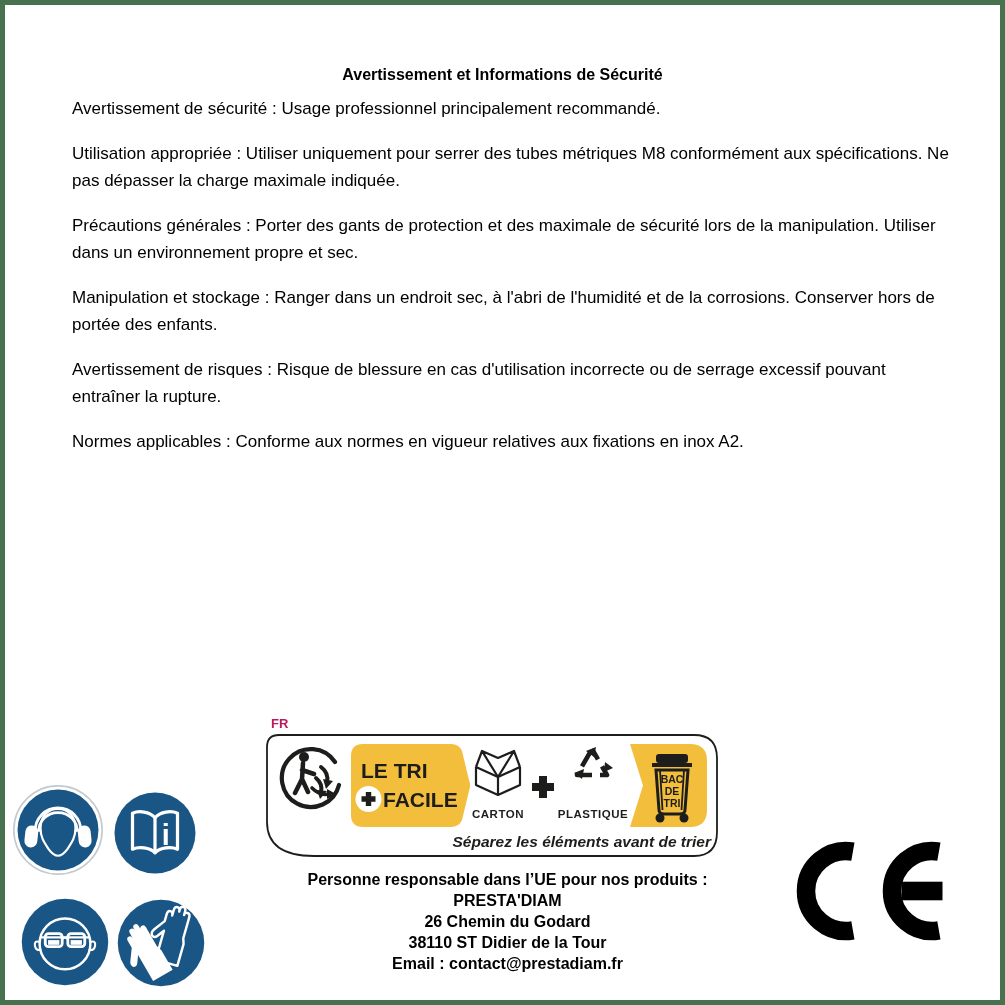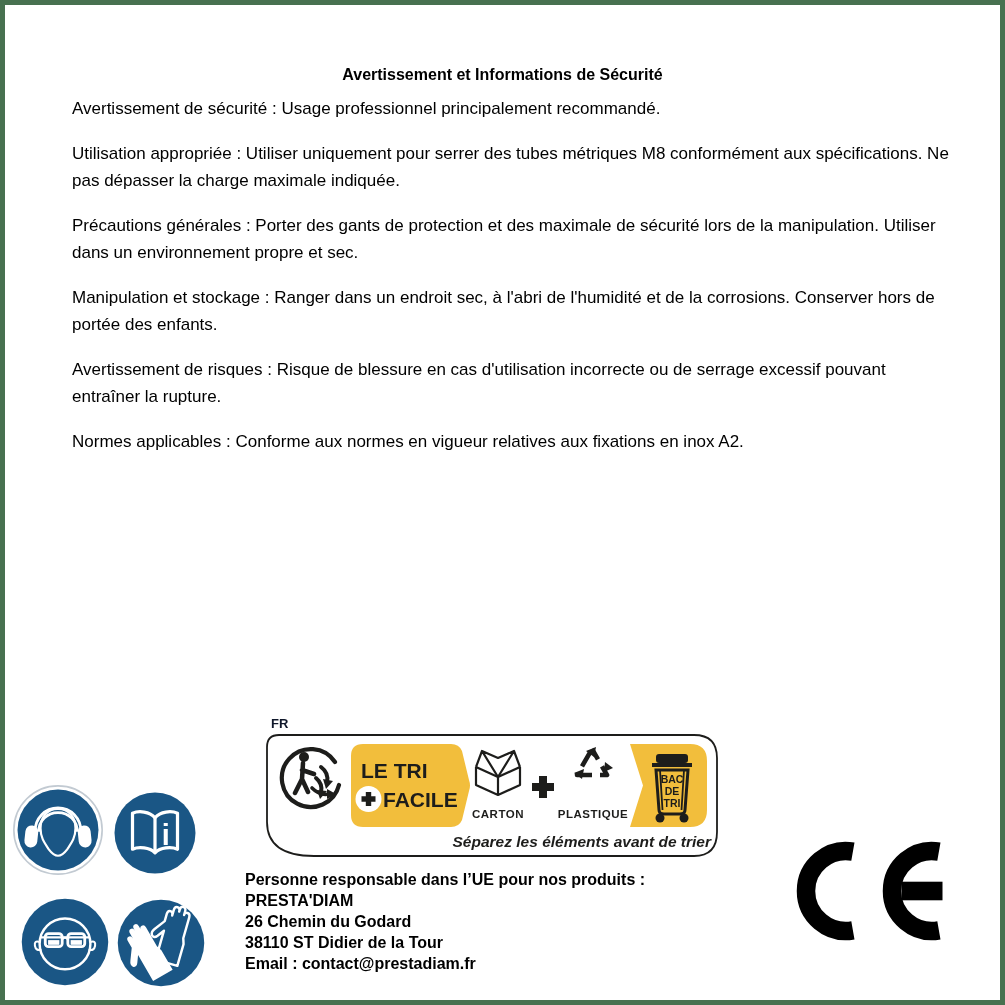--- a/index.html
+++ b/index.html
@@ -19,26 +19,26 @@
   }
   .body-text{
     position:absolute;top:74px;left:67px;width:877px;
   }
   .body-text p{
     margin:16px 0 18px 0;font-size:17px;line-height:27px;
   }
   .picto{position:absolute;}
   .fr-label{
     position:absolute;left:266px;top:711px;
-    font-size:13px;font-weight:bold;color:#0f172a;
+    font-size:13px;font-weight:bold;color:#be185d;
   }
   .infotri{position:absolute;left:261px;top:729px;text-align:center;}
   .address{
     position:absolute;top:864px;left:240px;width:525px;
-    font-size:16px;font-weight:bold;line-height:21px;
+    text-align:center;font-size:16px;font-weight:bold;line-height:21px;
   }
   .ce{position:absolute;left:791px;top:836px;}
   svg text{font-family:"Liberation Sans", sans-serif;}
 </style>
 </head>
 <body>
 
 <div class="page">
 
   <div class="title">Avertissement et Informations de Sécurité</div>

